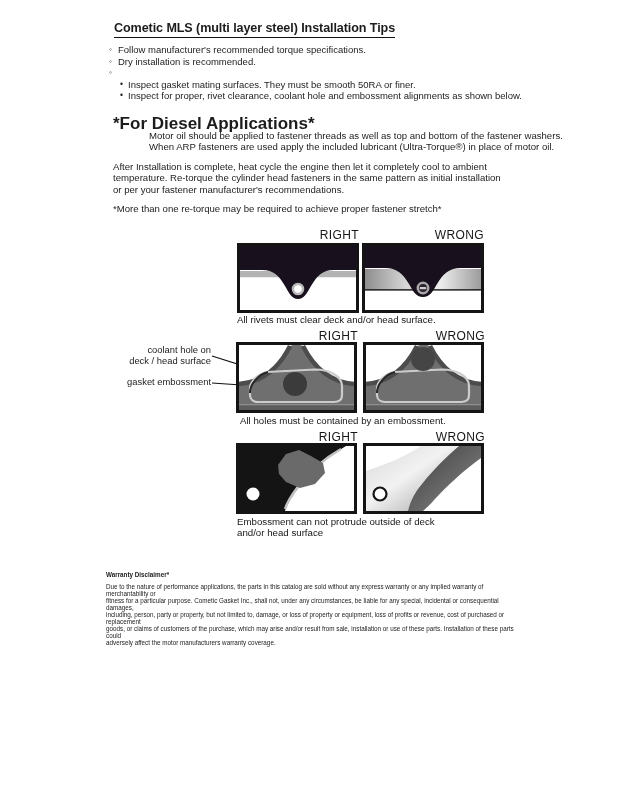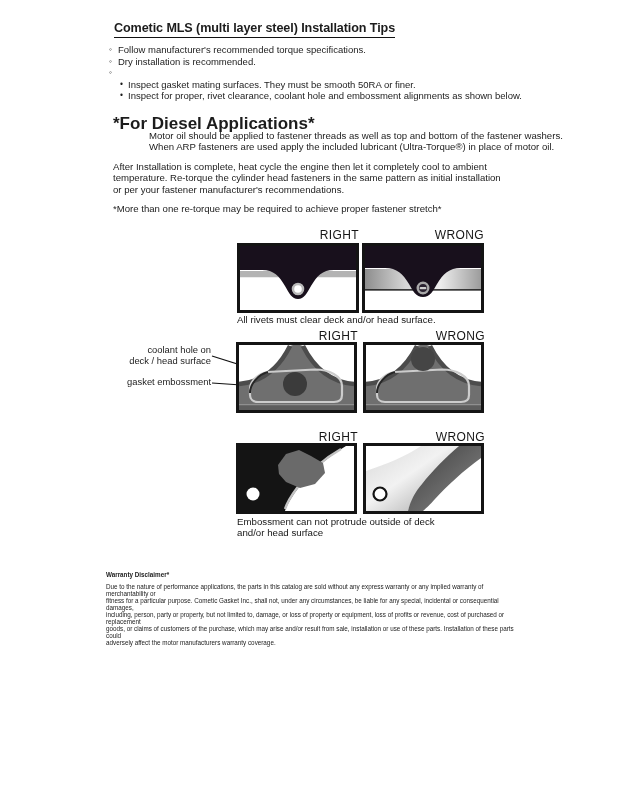--- a/index.html
+++ b/index.html
@@ -132,20 +132,21 @@
     <path d="M3,42 C28,40 44,24 54,4 L57,3 H64 L67,4 C77,24 93,40 118,42 V68 H3 Z" fill="#6f6f6f"></path>
     <path d="M3,42 C28,40 44,24 54,4" stroke="#4c4c4c" stroke-width="4.5" fill="none"></path>
     <path d="M118,42 C93,40 77,24 67,4" stroke="#4c4c4c" stroke-width="4.5" fill="none"></path>
     <rect x="3" y="62" width="115" height="1.4" fill="#8f8f8f"></rect>
     <rect x="3" y="63.4" width="115" height="4.6" fill="#5d5d5d"></rect>
     <path d="M22,60 C17,60 14,57 14,53 L14,47 C14,40 21,32 31,30 L79,27.5 C93,27.5 106,34 106,44 L106,53 C106,58 103,60 98,60 Z" stroke="#cccccc" stroke-width="2.2" fill="none"></path>
     <path d="M14,51 C14,42 22,32.5 32,30" stroke="#262626" stroke-width="2" fill="none"></path>
     <circle cx="60" cy="17" r="12" fill="#454545"></circle>
   </svg>
 
+  <div class="abs caption" style="left:240px;top:415px;">All holes must be contained by an embossment.</div>
 
   <div class="abs dlabel" style="left:236px;top:430px;">RIGHT</div>
   <div class="abs dlabel" style="left:363px;top:430px;">WRONG</div>
 
   <svg class="panel" style="left:236px;top:443px;" width="121" height="71" viewBox="0 0 121 71">
     <rect x="1.5" y="1.5" width="118" height="68" fill="#ffffff" stroke="#141414" stroke-width="3"></rect>
     <path d="M3,3 H110 C93,13 75,28 63,44 C56,53 51,62 49,68 H3 Z" fill="#141414"></path>
     <path d="M105,6 C89,15 73,29 61,45 C55,53 51,60 49,66" stroke="#c2c2c2" stroke-width="2.4" fill="none"></path>
     <polygon points="42,22 50,11 63,7 75,13 87,20 89,30 79,41 64,45 50,39 43,31" fill="#6a6a6a"></polygon>
     <circle cx="17" cy="51" r="6.5" fill="#ffffff"></circle>

